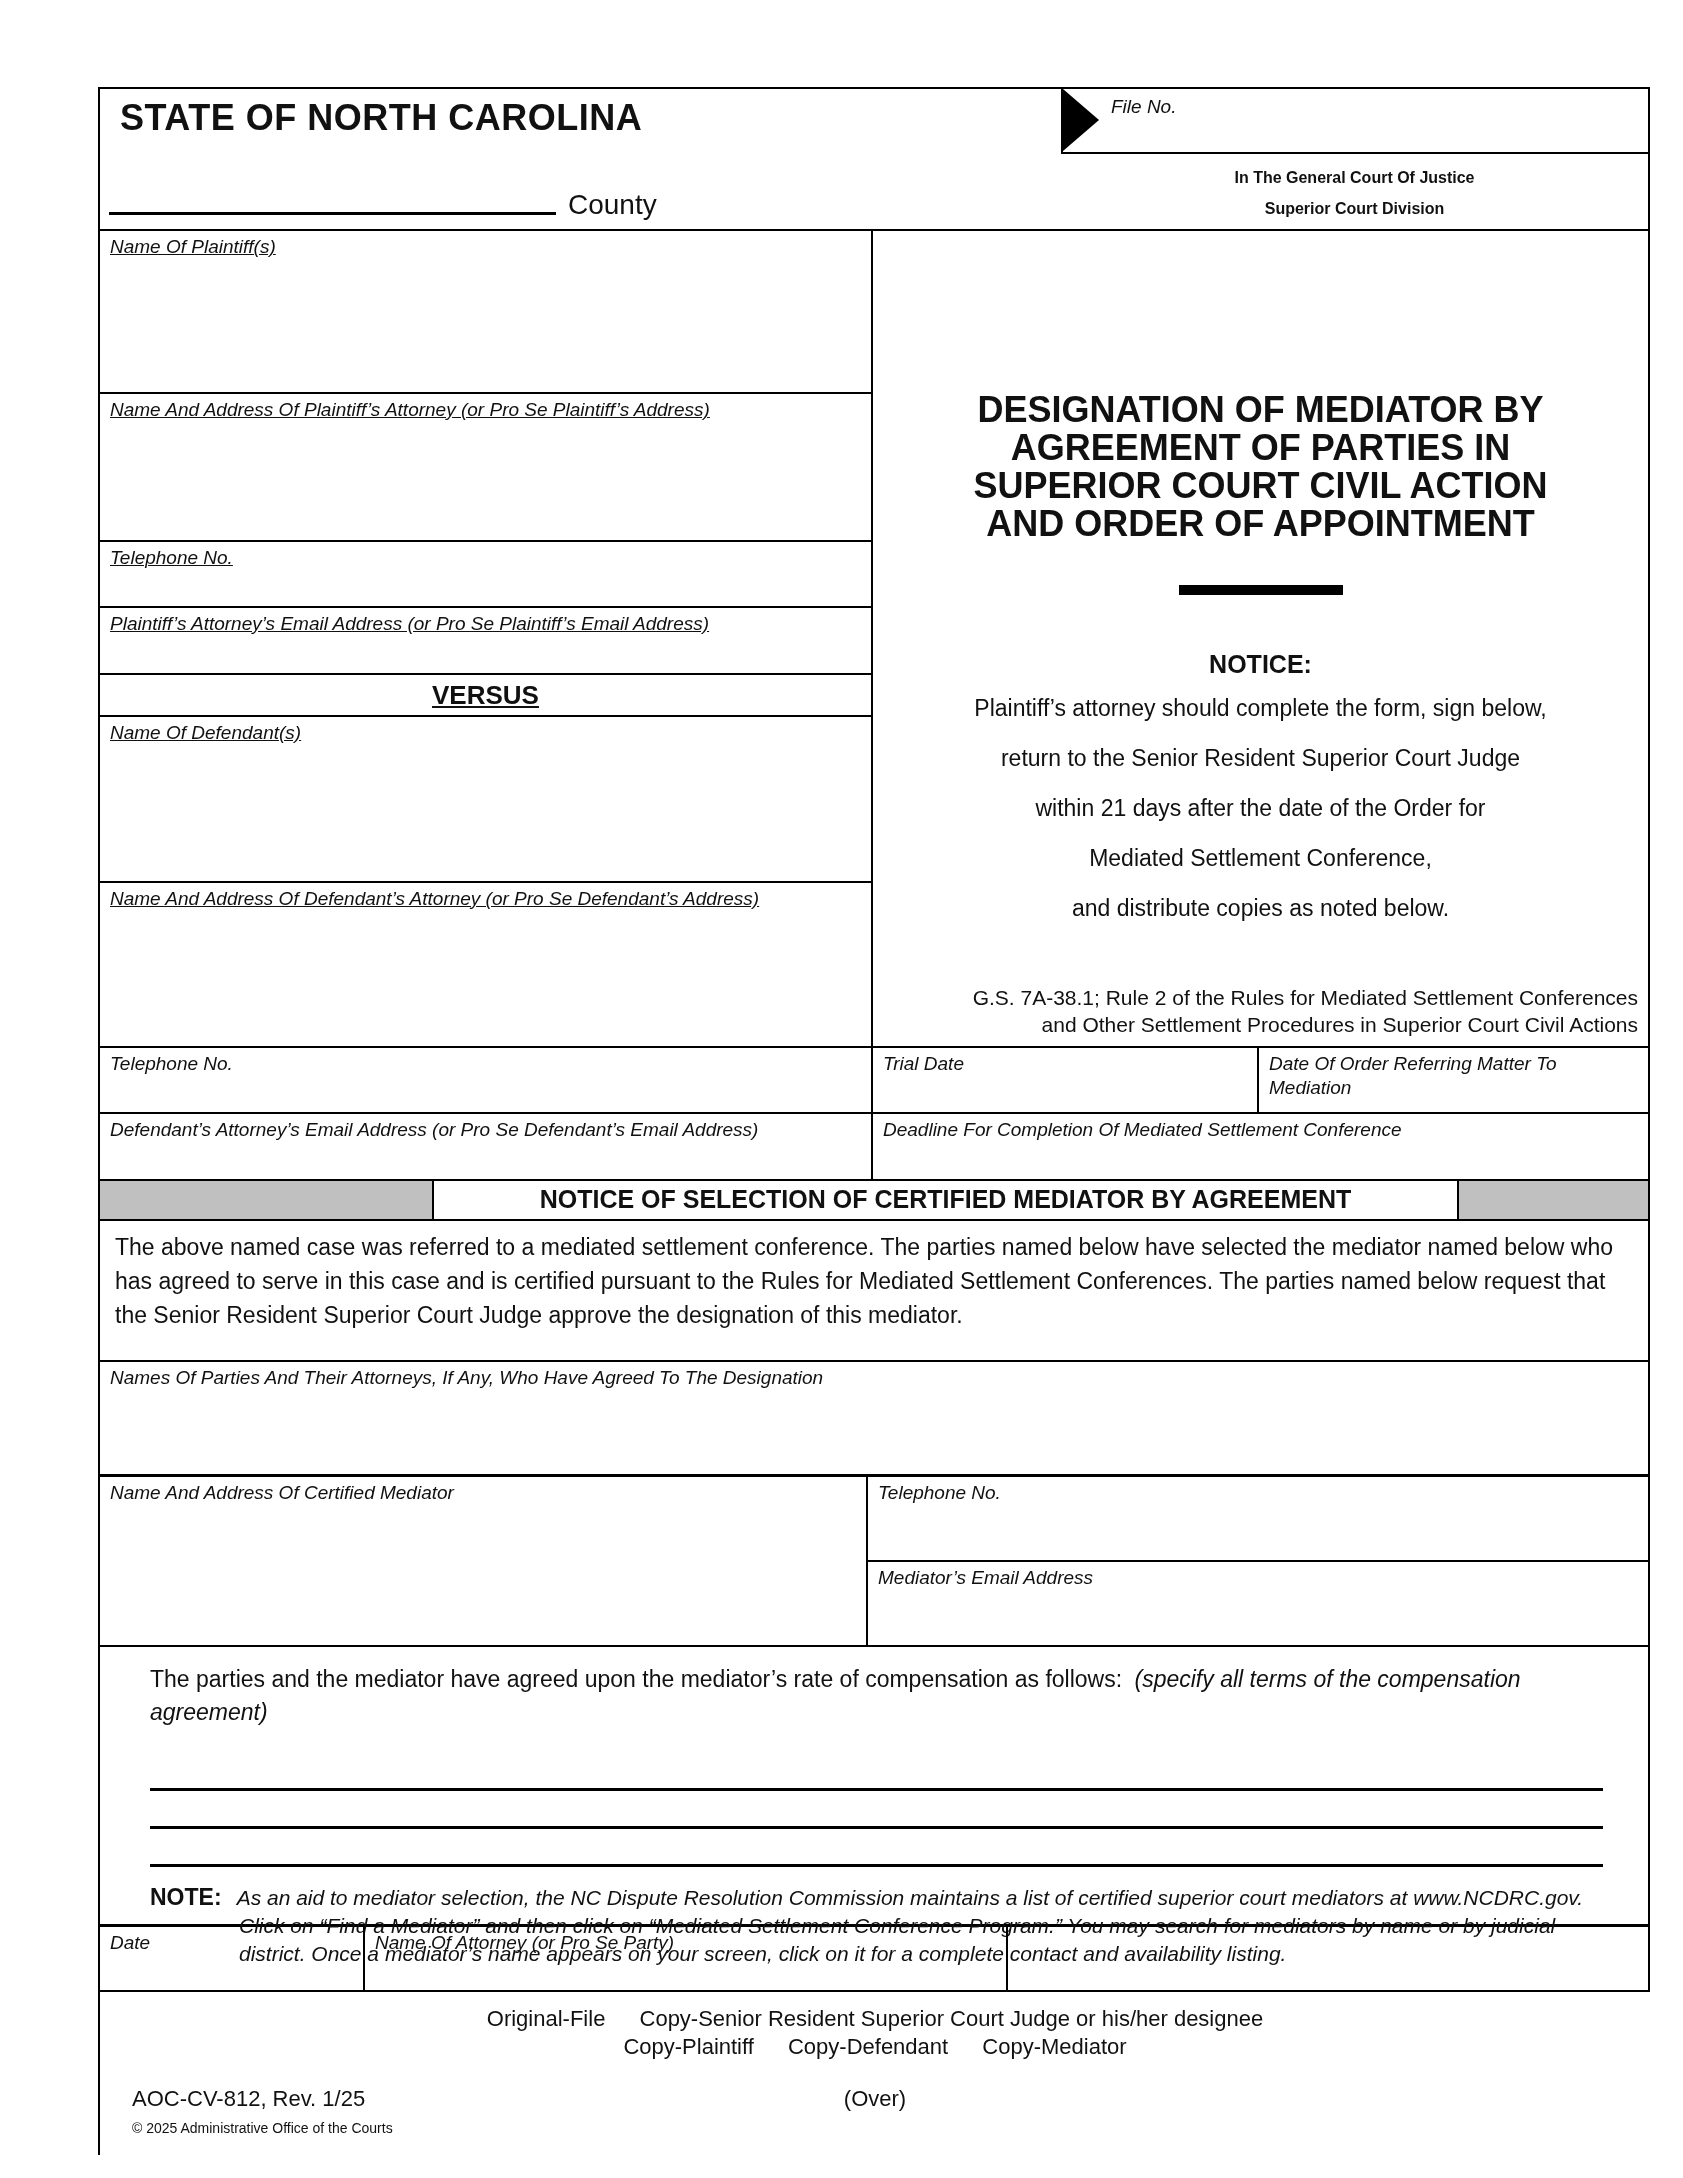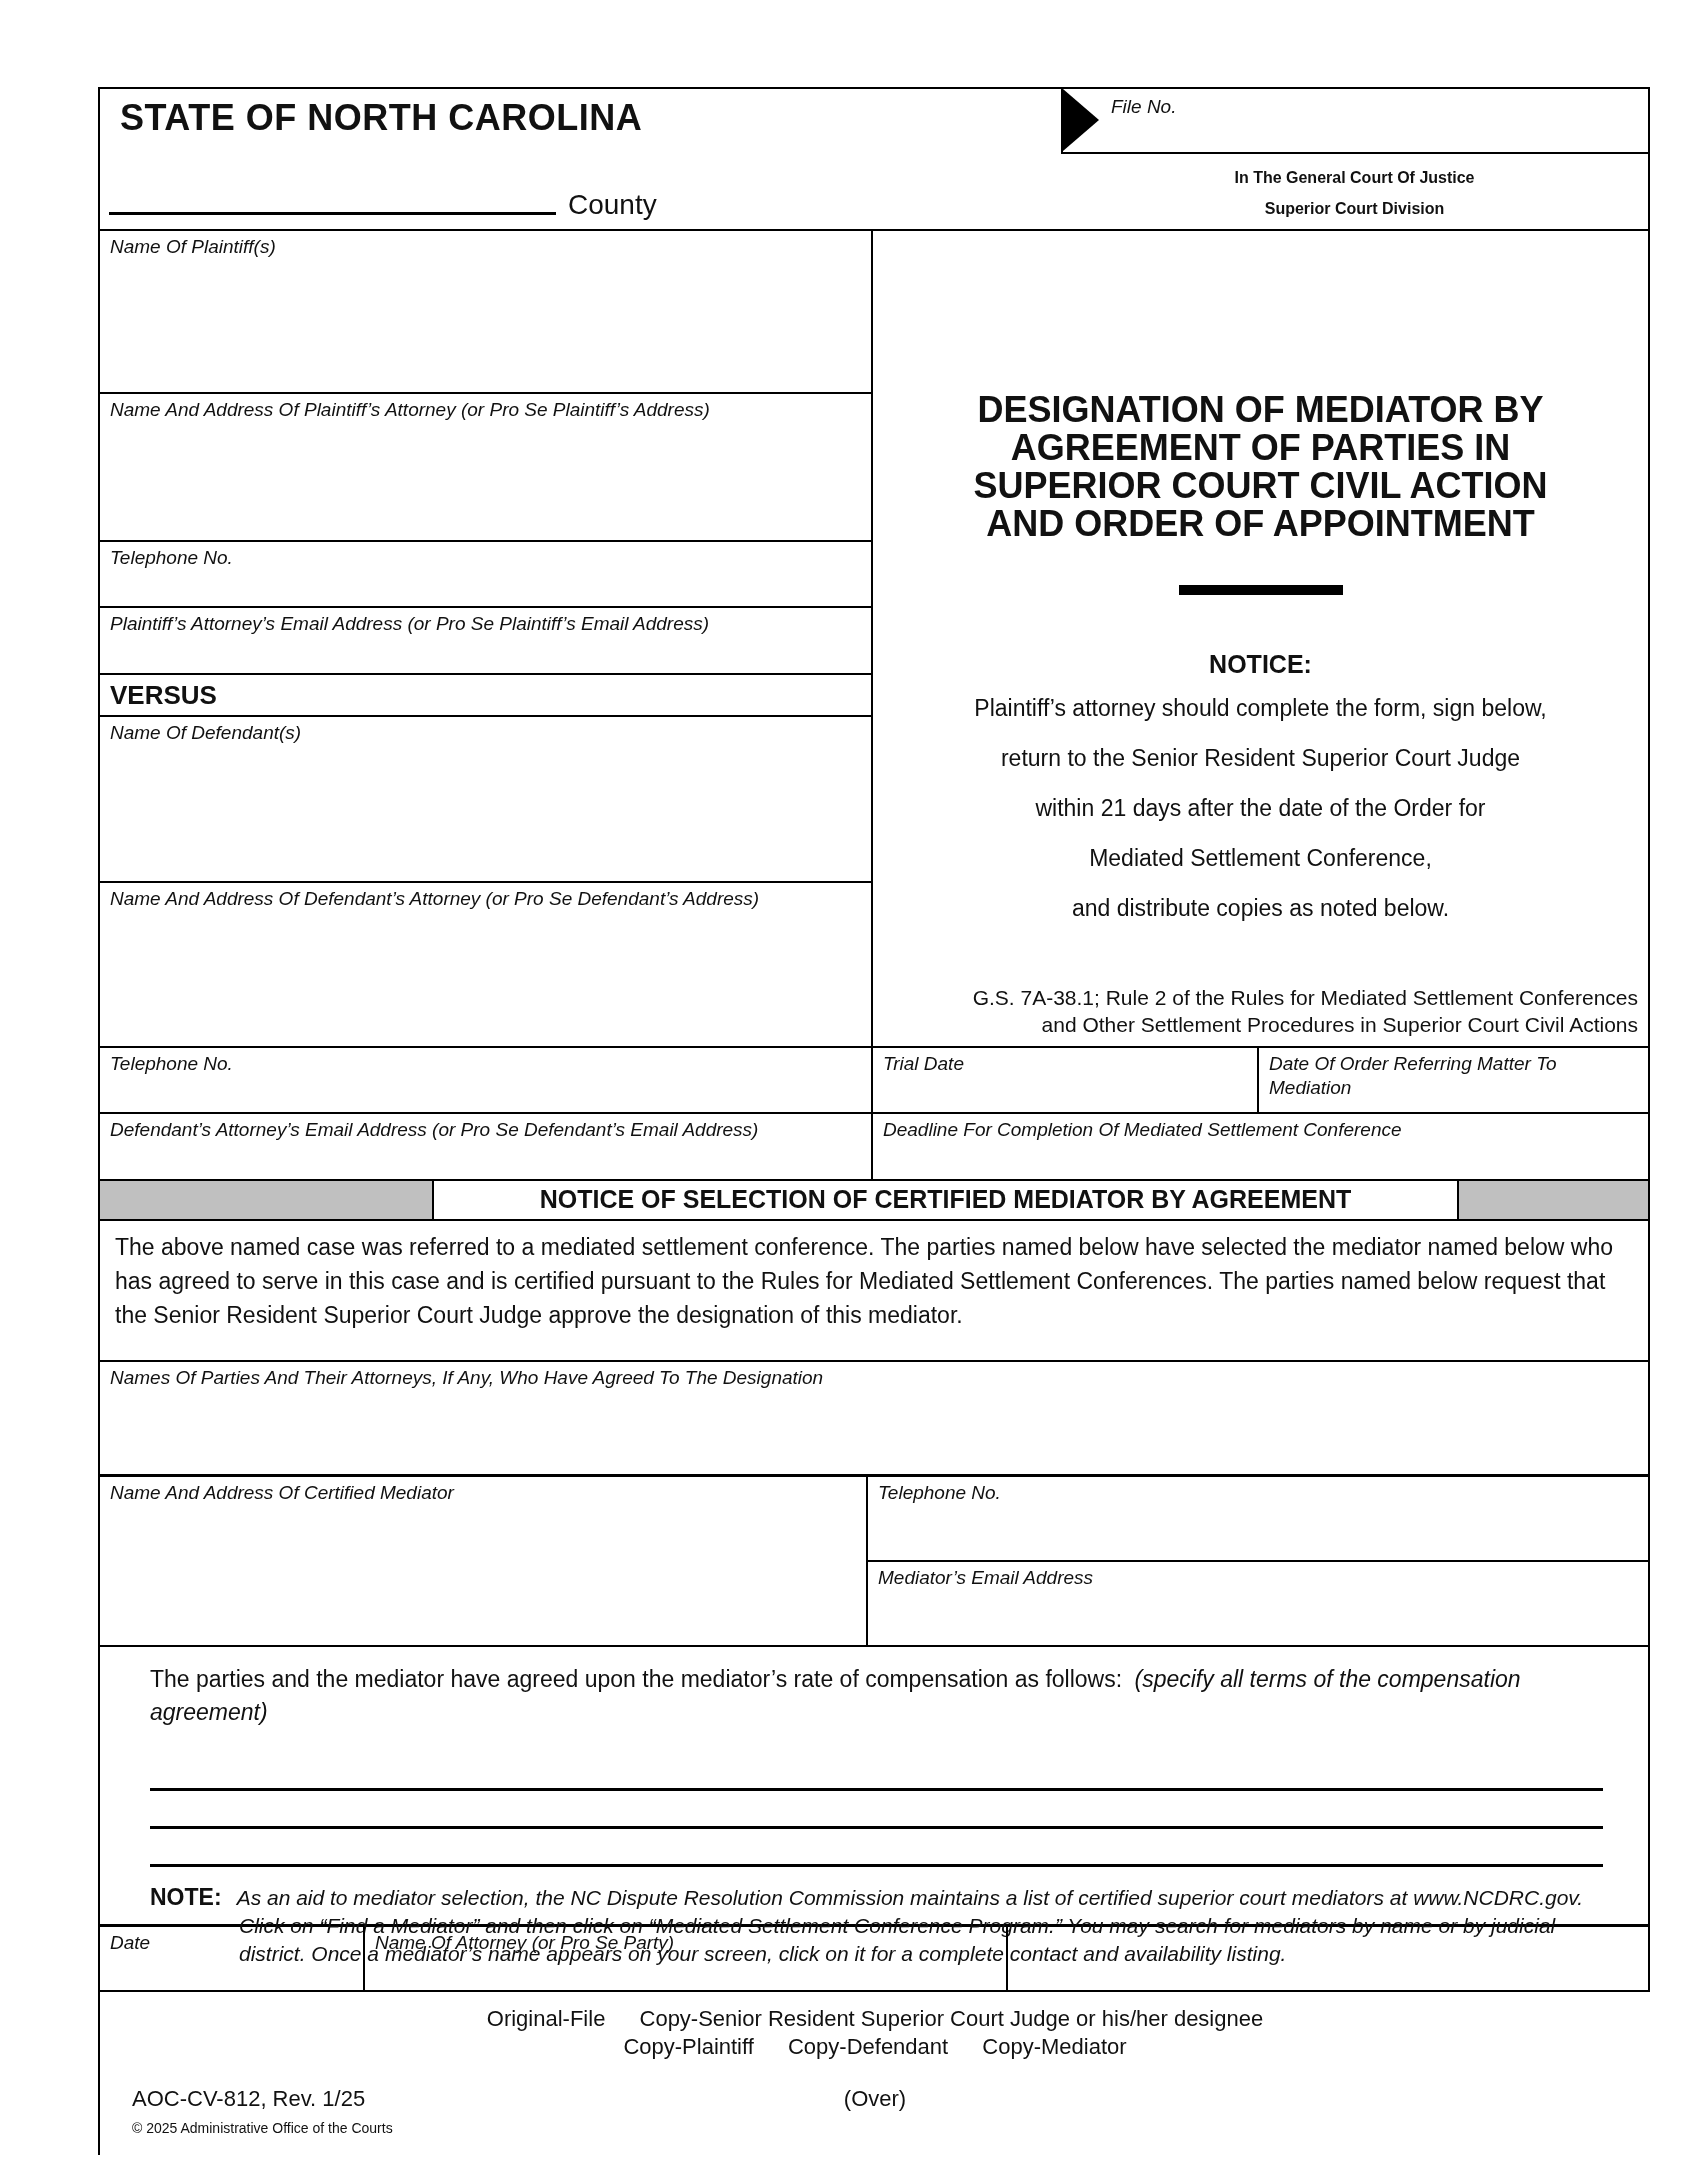--- a/index.html
+++ b/index.html
@@ -23,25 +23,25 @@
   .county-word { font-size:28px; margin-left:12px; position:relative; top:6px; }
   .hdr-right { flex:1; display:flex; flex-direction:column; }
   .fileno-box { height:65px; border-left:2px solid #000; border-bottom:2px solid #000; position:relative; padding:6px 0 0 48px; }
   .fileno-arrow { position:absolute; left:0; top:0; width:0; height:0;
     border-top:31px solid transparent; border-bottom:31px solid transparent; border-left:36px solid #000; }
   .court-division { flex:1; text-align:center; padding-top:8px; font-size:16px; line-height:31px;font-weight:bold; }
 
   
   .main-cols { height:817px; border-bottom:2px solid #000; display:flex; }
   .col-left { width:773px; border-right:2px solid #000; display:flex; flex-direction:column; }
-  .cell { padding:4px 10px; border-bottom:2px solid #000; }
+  .cell { padding:4px 10px; border-bottom:2px solid #000;text-decoration:underline; }
   .cell.last { border-bottom:none; flex:1; }
   .h165 { height:163px; } .h170 { height:148px; } .h67 { height:66px; }
   .h68 { height:67px; } .h42 { height:42px; } .h168 { height:166px; }
-  .versus-cell { font-weight:bold; font-size:26px; padding-top:5px; }
+  .versus-cell { text-align:center; font-weight:bold; font-size:26px; padding-top:5px; }
 
   .col-right { flex:1; position:relative; display:flex; flex-direction:column; align-items:center; }
   .doc-title { margin-top:160px; text-align:center; font-weight:bold; font-size:36px; line-height:38px; }
   .title-rule { width:164px; height:10px; background:#000; margin-top:42px; }
   .notice-head { margin-top:55px; font-weight:bold; font-size:25px; text-align:center; }
   .notice-body { margin-top:4px; text-align:center; font-size:23px; line-height:50px; }
   .citation { position:absolute; right:10px; bottom:8px; text-align:right; font-size:21px; line-height:27px; }
 
   
   .phone-trial-row { height:66px; border-bottom:2px solid #000; display:flex; }

